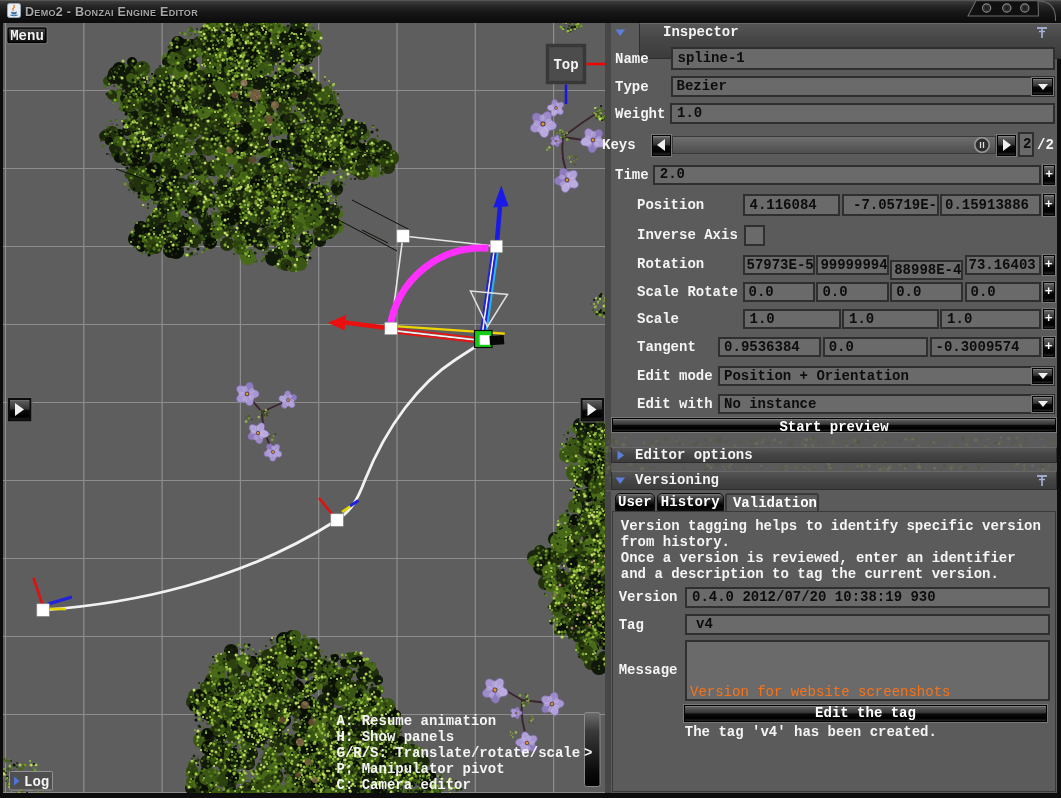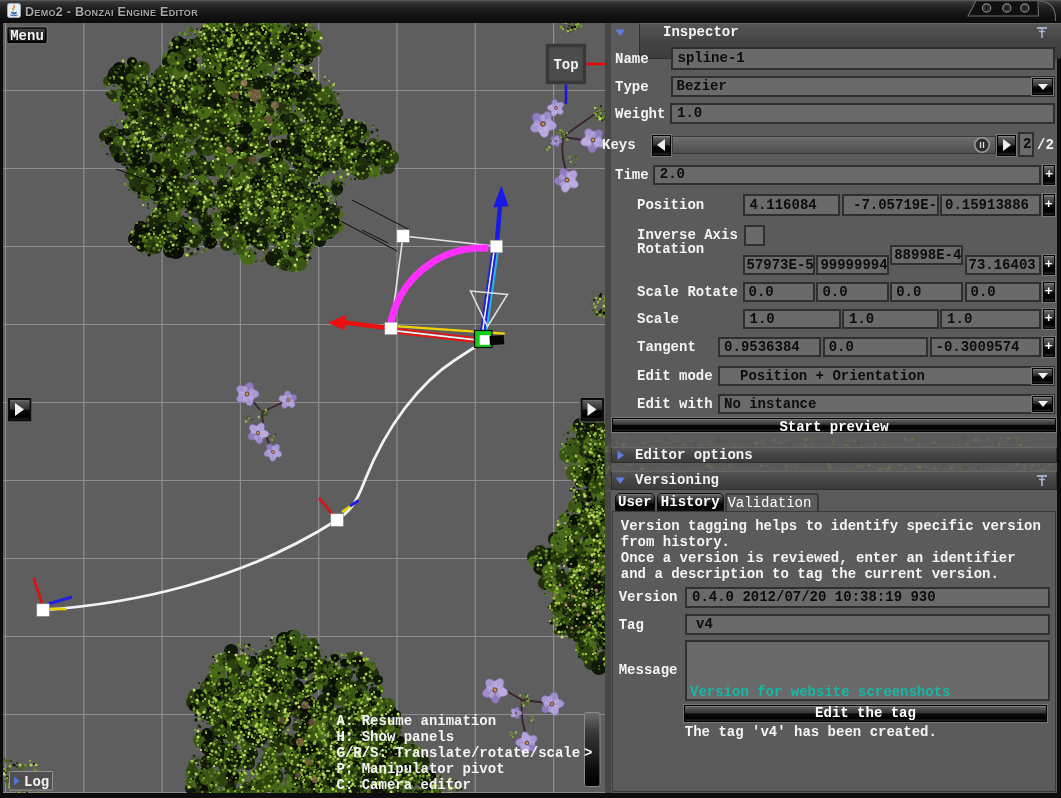--- a/index.html
+++ b/index.html
@@ -12,21 +12,21 @@
 .gb{background:linear-gradient(#8f8f8f 0%,#5a5a5a 10%,#363636 44%,#0a0a0a 54%,#000 82%,#262626 100%);
  border:1px solid #000;box-shadow:0 0 0 1px #787878;box-sizing:border-box}
 .btn{color:#fff;font-weight:bold;text-align:center}
 .plus{color:#fff;font-weight:bold;text-align:center;font-size:13px}
 .tri{width:0;height:0;border:5px solid transparent;border-top:6.5px solid #eee;border-bottom:none}
 .ltri{width:0;height:0;border:6px solid transparent;border-right:8px solid #eee;border-left:none}
 .rtri{width:0;height:0;border:6px solid transparent;border-left:8px solid #eee;border-right:none}
 .tabU{background:linear-gradient(#7a7a7a 0%,#4a4a4a 18%,#1e1e1e 48%,#000 70%,#0a0a0a 100%);
  border:1px solid #0d0d0d;border-radius:5px 5px 0 0;color:#fff;font-weight:bold;text-align:center;box-sizing:border-box}
 .tabS{background:#5b5b5b;border:2px solid #3a3a3a;border-bottom:none;border-radius:3px 3px 0 0;
- color:#fff;font-weight:normal;text-align:left;box-sizing:border-box}
+ color:#fff;font-weight:bold;text-align:right;box-sizing:border-box}
 .t{font:bold 14px "Liberation Mono";fill:#f4f4f4}
 </style></head><body>
 <div class="ab" style="left:0;top:21px;width:1061px;height:777px;background:#0d0d0d"></div>
 <div class="ab" style="left:605px;top:23px;width:6px;height:770px;background:#474747"></div>
 <div class="ab" style="left:611px;top:23px;width:446px;height:770px;background:#5b5b5b"></div>
 <svg class="ab" style="left:3px;top:23px" width="602" height="770" viewBox="3 23 602 770">
     <defs>
       <linearGradient id="gb" x1="0" y1="0" x2="0" y2="1">
         <stop offset="0" stop-color="#909090"></stop>
         <stop offset="0.1" stop-color="#5a5a5a"></stop>
@@ -1166,44 +1166,44 @@
 <div class="ab lbl" style="left:615px;top:166.7px">Time</div>
 <div class="ab fld" style="left:652.8px;top:164.8px;width:388.5px;height:19.8px;line-height:15.8px;padding-left:5px">2.0</div>
 <div class="ab gb plus" style="left:1042.6px;top:164.8px;width:12.9px;height:19.8px;line-height:17.8px">+</div>
 <div class="ab lbl" style="left:637px;top:197.4px">Position</div>
 <div class="ab fld" style="left:742.5px;top:194.3px;width:97.5px;height:22.2px;line-height:18.2px;padding-left:5px">4.116084</div>
 <div class="ab fld" style="left:842px;top:194.3px;width:97px;height:22.2px;line-height:18.2px;padding-left:9px">-7.05719E-5</div>
 <div class="ab fld" style="left:940px;top:194.3px;width:101.3px;height:22.2px;line-height:18.2px;padding-left:3px">0.15913886</div>
 <div class="ab gb plus" style="left:1042.6px;top:194.3px;width:12.3px;height:22.2px;line-height:20.2px">+</div>
 <div class="ab lbl" style="left:637px;top:227.2px">Inverse Axis</div>
 <div class="ab fld" style="left:743.7px;top:225px;width:21.3px;height:20.5px"></div>
-<div class="ab lbl" style="left:637px;top:241px">Rotation</div>
+<div class="ab lbl" style="left:637px;top:256px">Rotation</div>
 <div class="ab fld" style="left:742.5px;top:255px;width:72.6px;height:20.4px;line-height:16.4px;padding-left:2px">57973E-5</div>
 <div class="ab fld" style="left:816.4px;top:255px;width:72.6px;height:20.4px;line-height:16.4px;padding-left:2px">99999994</div>
-<div class="ab fld" style="left:890.2px;top:245px;width:73px;height:20.4px;line-height:16.4px;padding-left:2px">88998E-4</div>
+<div class="ab fld" style="left:890.2px;top:260px;width:73px;height:20.4px;line-height:16.4px;padding-left:2px">88998E-4</div>
 <div class="ab fld" style="left:964.5px;top:255px;width:76.8px;height:20.4px;line-height:16.4px;padding-left:2px">73.16403</div>
 <div class="ab gb plus" style="left:1042.6px;top:255px;width:12.3px;height:20.4px;line-height:18.4px">+</div>
 <div class="ab lbl" style="left:637px;top:283.7px">Scale Rotate</div>
 <div class="ab fld" style="left:742.5px;top:281.7px;width:72.6px;height:20.1px;line-height:16.1px;padding-left:4px">0.0</div>
 <div class="ab fld" style="left:816.4px;top:281.7px;width:72.6px;height:20.1px;line-height:16.1px;padding-left:4px">0.0</div>
 <div class="ab fld" style="left:890.2px;top:281.7px;width:73px;height:20.1px;line-height:16.1px;padding-left:4px">0.0</div>
 <div class="ab fld" style="left:964.5px;top:281.7px;width:76.8px;height:20.1px;line-height:16.1px;padding-left:4px">0.0</div>
 <div class="ab gb plus" style="left:1042.6px;top:281.7px;width:12.3px;height:20.1px;line-height:18.1px">+</div>
 <div class="ab lbl" style="left:637px;top:310.6px">Scale</div>
 <div class="ab fld" style="left:742.5px;top:308.6px;width:98.2px;height:20.1px;line-height:16.1px;padding-left:5px">1.0</div>
 <div class="ab fld" style="left:842px;top:308.6px;width:96.9px;height:20.1px;line-height:16.1px;padding-left:5px">1.0</div>
 <div class="ab fld" style="left:940.1px;top:308.6px;width:101.2px;height:20.1px;line-height:16.1px;padding-left:5px">1.0</div>
 <div class="ab gb plus" style="left:1042.6px;top:308.6px;width:12.3px;height:20.1px;line-height:18.1px">+</div>
 <div class="ab lbl" style="left:637px;top:339.2px">Tangent</div>
 <div class="ab fld" style="left:718.1px;top:337.2px;width:103.4px;height:20.1px;line-height:16.1px;padding-left:4px">0.9536384</div>
 <div class="ab fld" style="left:822.7px;top:337.2px;width:105.5px;height:20.1px;line-height:16.1px;padding-left:4px">0.0</div>
 <div class="ab fld" style="left:929.5px;top:337.2px;width:111.8px;height:20.1px;line-height:16.1px;padding-left:4px">-0.3009574</div>
 <div class="ab gb plus" style="left:1042.6px;top:337.2px;width:12.3px;height:20.1px;line-height:18.1px">+</div>
 <div class="ab lbl" style="left:637px;top:368px">Edit mode</div>
-<div class="ab fld" style="left:718px;top:365.8px;width:337px;height:20.5px;line-height:16.5px;padding-left:20px">Position + Orientation</div>
+<div class="ab fld" style="left:718px;top:365.8px;width:337px;height:20.5px;line-height:16.5px;padding-left:4px">Position + Orientation</div>
 <div class="ab gb" style="left:1032px;top:367.8px;width:21px;height:16.5px"></div>
 <div class="ab tri" style="left:1037.5px;top:373.1px"></div>
 <div class="ab lbl" style="left:637px;top:395.8px">Edit with</div>
 <div class="ab fld" style="left:718px;top:393.6px;width:337px;height:20.5px;line-height:16.5px;padding-left:4px">No instance</div>
 <div class="ab gb" style="left:1032px;top:395.6px;width:21px;height:16.5px"></div>
 <div class="ab tri" style="left:1037.5px;top:400.9px"></div>
 <div class="ab gb btn" style="left:612px;top:418.4px;width:444px;height:14px;line-height:17px">Start preview</div>
 <div class="ab hdr" style="left:611px;top:446.9px;width:446px;height:16.5px;line-height:14.5px"><span style="padding-left:23px">Editor options</span></div>
 <svg class="ab" style="left:616px;top:449.6px" width="9" height="11">
     <polygon points="1.5,0.5 8,5.2 1.5,10" fill="#5b80dc"></polygon>
@@ -1224,21 +1224,21 @@
 <div class="ab lbl" style="left:620.8px;top:518px;line-height:16px;white-space:pre">Version tagging helps to identify specific version
 from history.
 Once a version is reviewed, enter an identifier
 and a description to tag the current version.</div>
 <div class="ab lbl" style="left:618.7px;top:588.5px">Version</div>
 <div class="ab fld" style="left:685px;top:586.5px;width:364.5px;height:21px;line-height:17px;padding-left:5px">0.4.0 2012/07/20 10:38:19 930</div>
 <div class="ab lbl" style="left:618.7px;top:616.5px">Tag</div>
 <div class="ab fld" style="left:685px;top:614px;width:364.5px;height:21px;line-height:17px;padding-left:9px">v4</div>
 <div class="ab lbl" style="left:618.7px;top:662px">Message</div>
 <div class="ab fld" style="left:685px;top:640px;width:364.5px;height:61px"></div>
-<div class="ab" style="left:690px;top:683.5px;color:#14b8a6;font-weight:bold">Version for website screenshots</div>
+<div class="ab" style="left:690px;top:683.5px;color:#f97316;font-weight:normal">Version for website screenshots</div>
 <div class="ab gb btn" style="left:684px;top:705px;width:363px;height:16.8px;line-height:15px">Edit the tag</div>
 <div class="ab lbl" style="left:684.8px;top:724px">The tag 'v4' has been created.</div>
 <div class="ab" style="left:0;top:0;width:1061px;height:21px;background:linear-gradient(#3e3e3e,#262626 25%,#161616 60%,#0d0d0d);border-top:1px solid #555;box-sizing:border-box"></div>
 <svg class="ab" style="left:7px;top:3px" width="14" height="15" viewBox="0 0 14 15">
     <rect x="0.5" y="0.5" width="13" height="14" rx="2" fill="#e8eef4" stroke="#9ab"></rect>
     <path d="M 6.5 2 Q 8.5 3.5 6.5 5 Q 4.8 6.3 6.8 7.6" stroke="#e07818" stroke-width="1.1" fill="none"></path>
     <path d="M 4 8.6 Q 7 10 10 8.6 L 9.3 11 Q 7 12 4.7 11 Z" fill="#3a6ea5"></path>
     <path d="M 3.2 12 Q 7 13.6 10.8 12" stroke="#3a6ea5" stroke-width="1" fill="none"></path>
   </svg>
 <div class="ab" style="left:25px;top:4.5px;font:bold 12.5px 'Liberation Sans';color:#a8a8a8;font-variant:small-caps;letter-spacing:0.3px;text-shadow:0 1px 1px #000">Demo2 - Bonzai Engine Editor</div>

